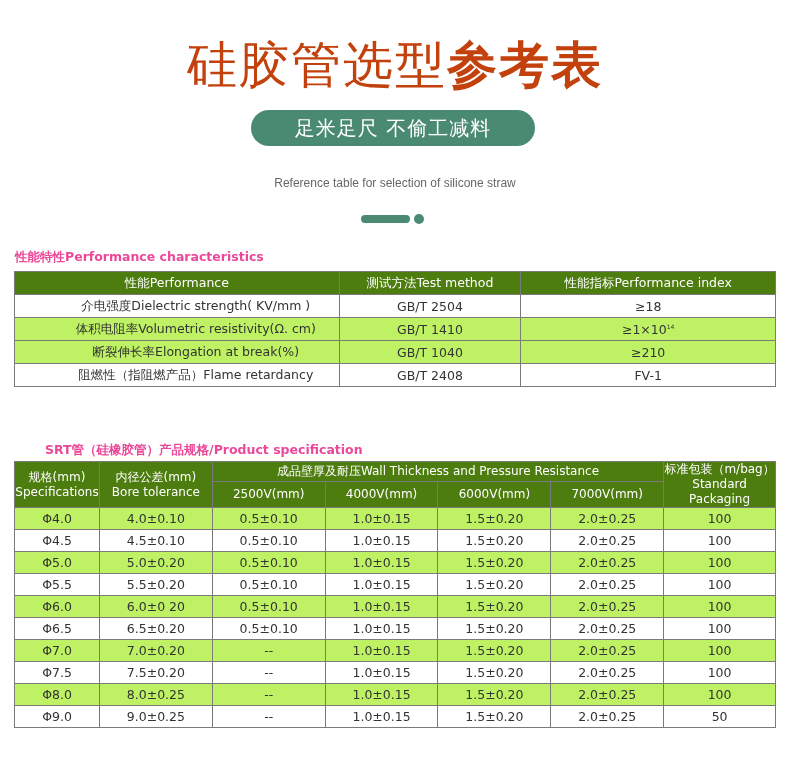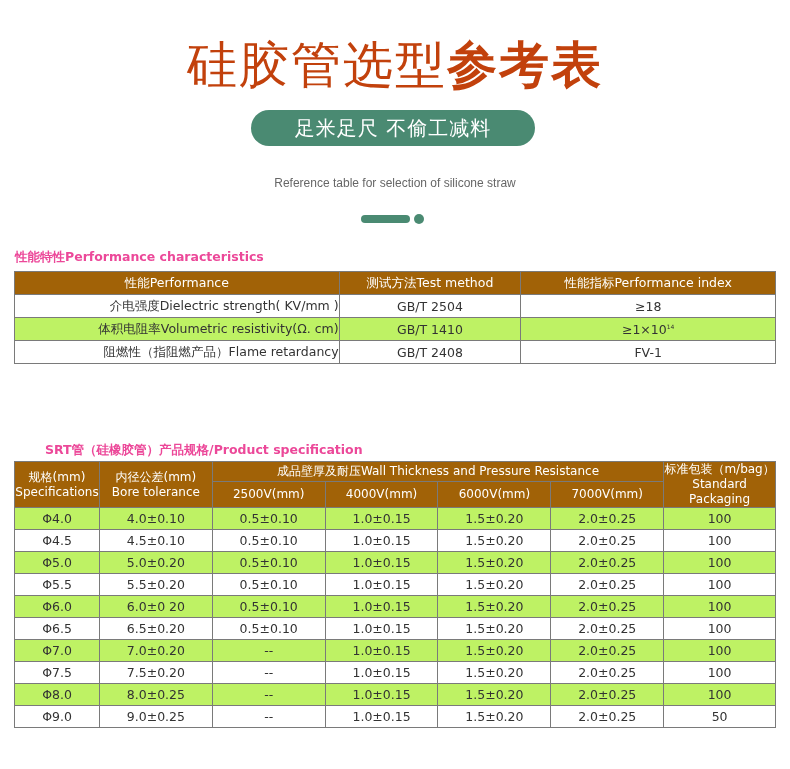--- a/index.html
+++ b/index.html
@@ -22,27 +22,27 @@
               background: #4a8a72; border-radius: 4px; }
   .deco-dot { position: absolute; left: 414px; top: 214px; width: 10px; height: 10px;
               background: #4a8a72; border-radius: 50%; }
 
   .section-title { position: absolute; left: 15px; font-size: 12.5px; font-weight: bold;
                    color: #ec4899; }
 
   table { border-collapse: collapse; position: absolute; left: 14px; }
   td, th { border: 1px solid #7a7a7a; text-align: center; padding: 0; font-weight: normal;
            font-size: 12.5px; color: #333; }
-  th { background: #a16207; color: #fff; }
+  th { background: #4d7c0f; color: #fff; }
   tr.alt td { background: #bef264; }
 
   #perf { top: 271px; width: 762px; }
   #perf th { height: 22px; font-size: 12.5px; }
   #perf td { height: 22px; }
-  #perf td.left { text-align: right; padding-left: 38px; }
+  #perf td.left { text-align: center; padding-left: 38px; }
 
   #spec { top: 461px; width: 762px; }
   #spec th { font-size: 12px; line-height: 15px; }
   #spec td { height: 21px; font-size: 12.5px; }
   sup { font-size: 6px; }
 </style>
 </head>
 <body>
 
 <div class="title"><span class="thin">硅胶管选型</span><span class="bold">参考表</span></div>
@@ -69,20 +69,25 @@
   <tr>
     <td class="left">介电强度Dielectric strength( KV/mm )</td>
     <td>GB/T 2504</td>
     <td>≥18</td>
   </tr>
   <tr class="alt">
     <td class="left">体积电阻率Volumetric resistivity(Ω. cm)</td>
     <td>GB/T 1410</td>
     <td><span>≥1×10</span><sup>14</sup></td>
   </tr>
+  <tr class="alt">
+    <td class="left">断裂伸长率Elongation at break(%)</td>
+    <td>GB/T 1040</td>
+    <td>≥210</td>
+  </tr>
   <tr>
     <td class="left">阻燃性（指阻燃产品）Flame retardancy</td>
     <td>GB/T 2408</td>
     <td>FV-1</td>
   </tr>
 </tbody>
   </table>
 
 <div class="section-title" style="top:442px;margin-left:30px;">SRT管（硅橡胶管）产品规格/Product specification</div>
 

